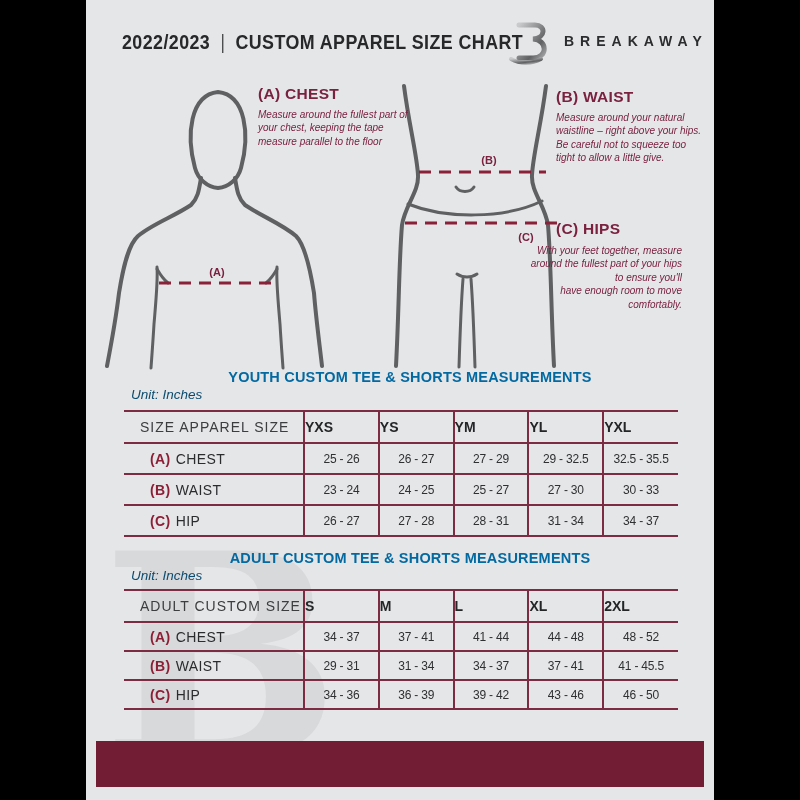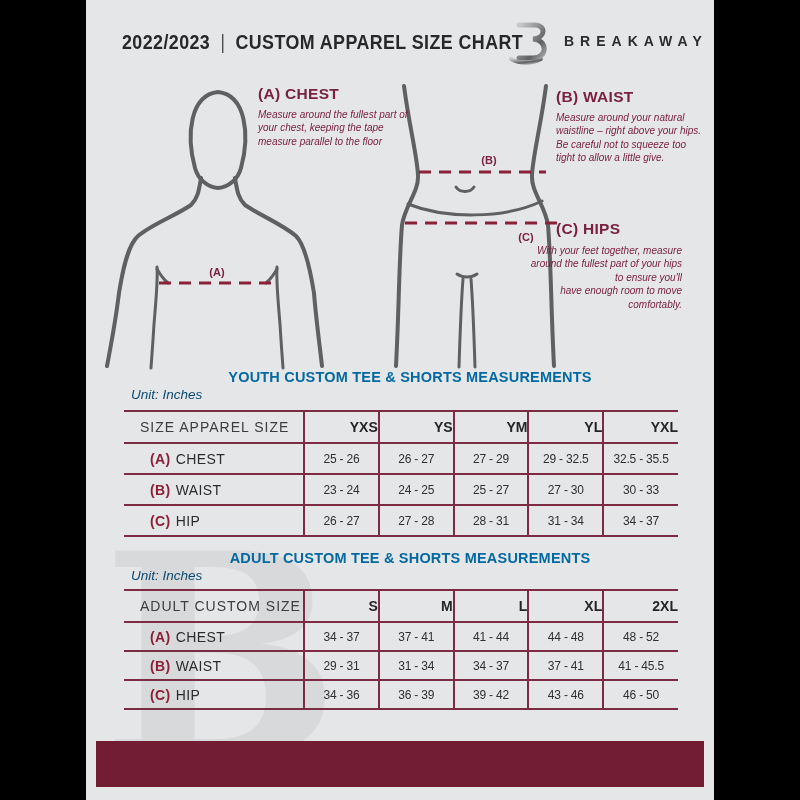--- a/index.html
+++ b/index.html
@@ -48,21 +48,21 @@
     color:#0369a1;font-weight:700;font-size:14.5px;letter-spacing:.2px;padding-left:20px;}
   .tbl-unit{position:absolute;left:0;width:100%;text-align:left;z-index:2;
     color:#0c4a6e;font-style:italic;font-size:13.5px;margin-left:45px;}
 
   
   table.sizes{position:absolute;left:38px;width:554px;border-collapse:collapse;z-index:2;table-layout:fixed;}
   table.sizes col.c0{width:180px;}
   table.sizes th,table.sizes td{border-bottom:2px solid var(--maroon-border);background:transparent;}
   table.sizes thead th{border-top:2.5px solid var(--maroon-border);}
   table.sizes th:not(:first-child),table.sizes td:not(:first-child){border-left:2px solid var(--maroon-border);}
-  table.sizes thead th{font-size:14px;font-weight:700;color:#232527;text-align:right;height:32px;}
+  table.sizes thead th{font-size:14px;font-weight:700;color:#232527;text-align:left;height:32px;}
   table.sizes thead th.rowhead{font-weight:400;color:#3b3d3f;text-align:left;padding-left:16px;letter-spacing:1px;font-size:14px;}
   table.sizes td{font-size:12px;color:var(--cell);text-align:center;height:31px;letter-spacing:-.2px;}
   table.adult td{height:29px;}
   table.sizes td.rowlabel{text-align:left;padding-left:26px;font-size:14px;color:#2a2c2e;letter-spacing:.4px;}
   table.sizes td.rowlabel .pfx{color:#8c1f35;font-weight:700;margin-right:5px;}
 
   
   .footer-bar{position:absolute;left:10px;top:741px;width:608px;height:46px;background:var(--maroon-bar);z-index:4;}
 </style>
 </head>

